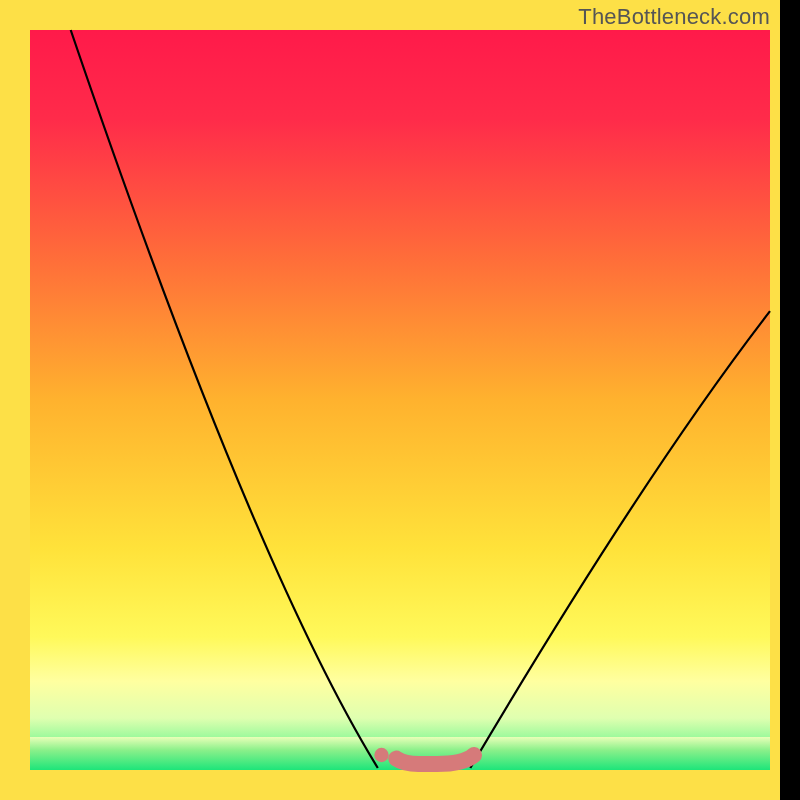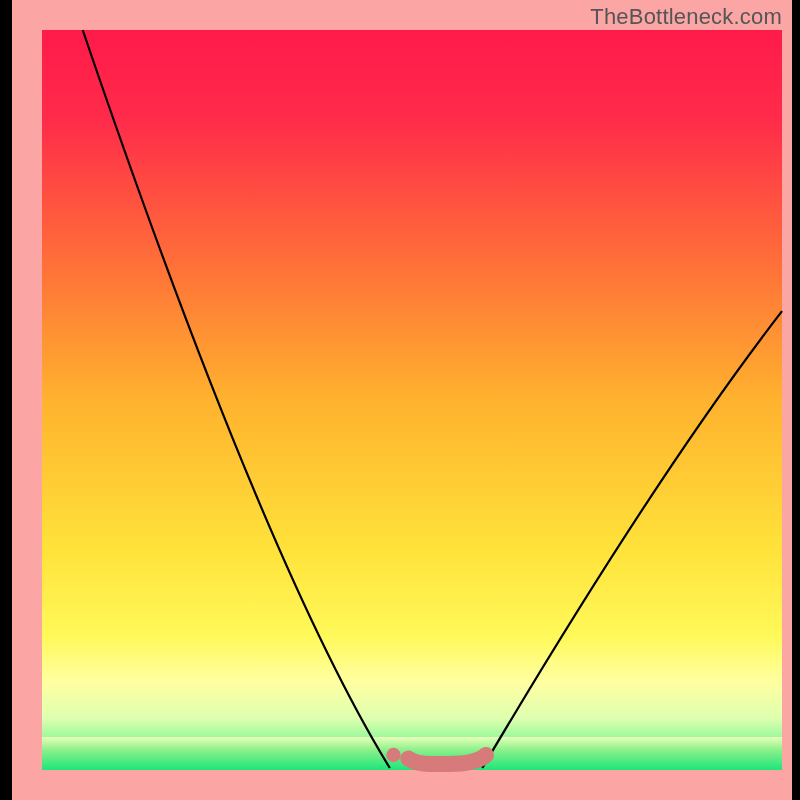--- a/index.html
+++ b/index.html
@@ -5,25 +5,25 @@
   html, body {
     margin: 0;
     padding: 0;
     width: 800px;
     height: 800px;
     background: #000;
     overflow: hidden;
   }
   .frame {
     position: absolute;
-    left: 12px;
+    left: 0;
     top: 0;
     width: 780px;
     height: 800px;
-    background: #fca5a5;
+    background: #fde047;
   }
   .plot-area {
     position: absolute;
     left: 30px;
     top: 30px;
     width: 740px;
     height: 740px;
     
   }
   .green-band {

